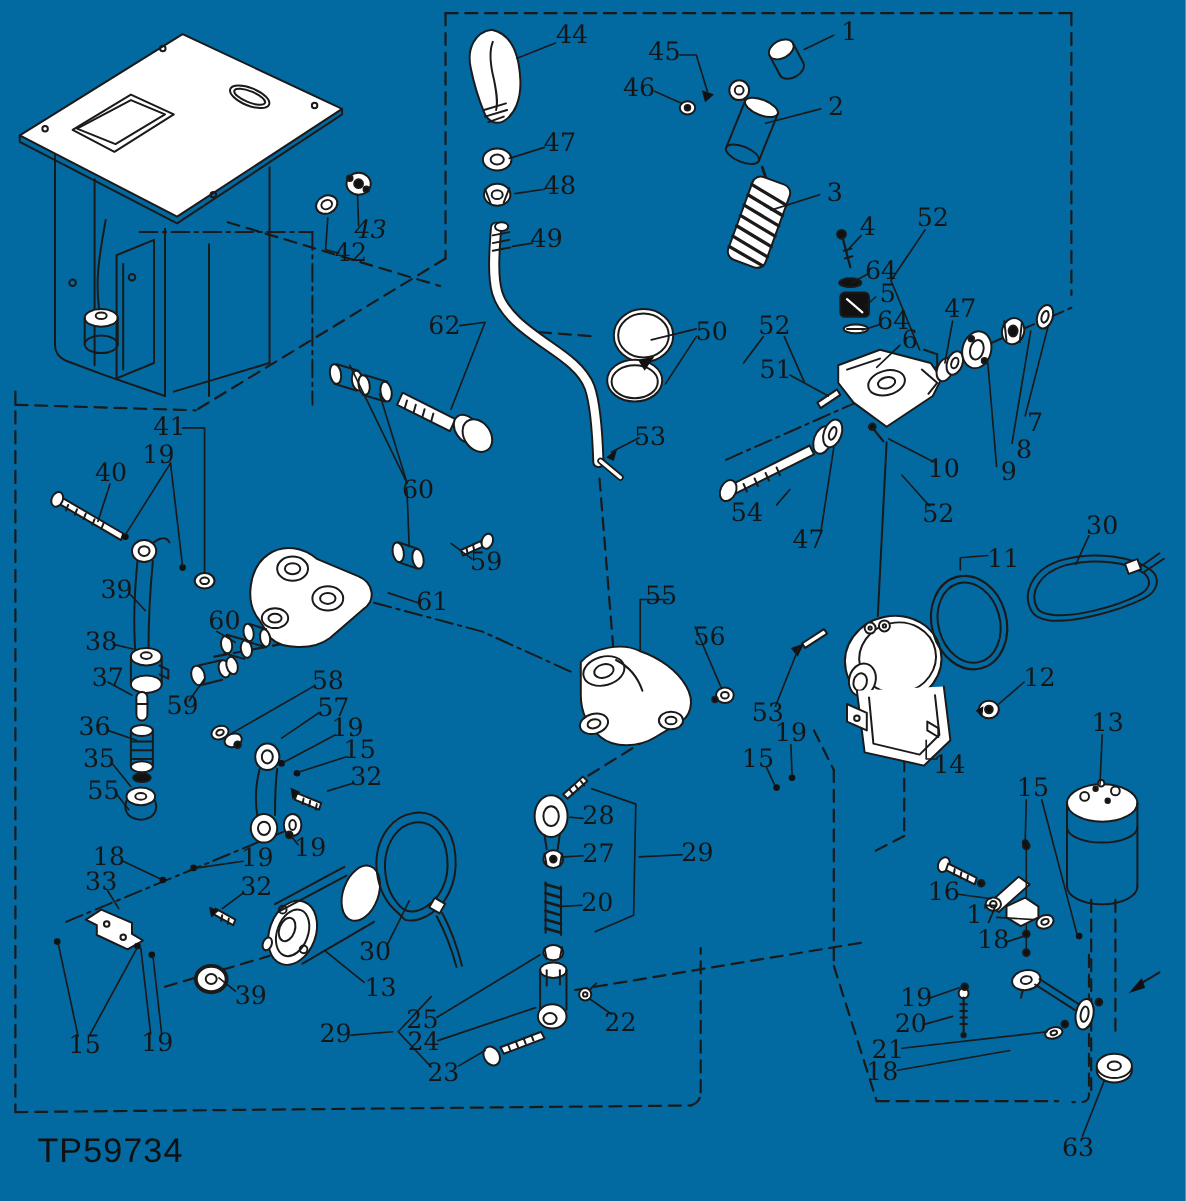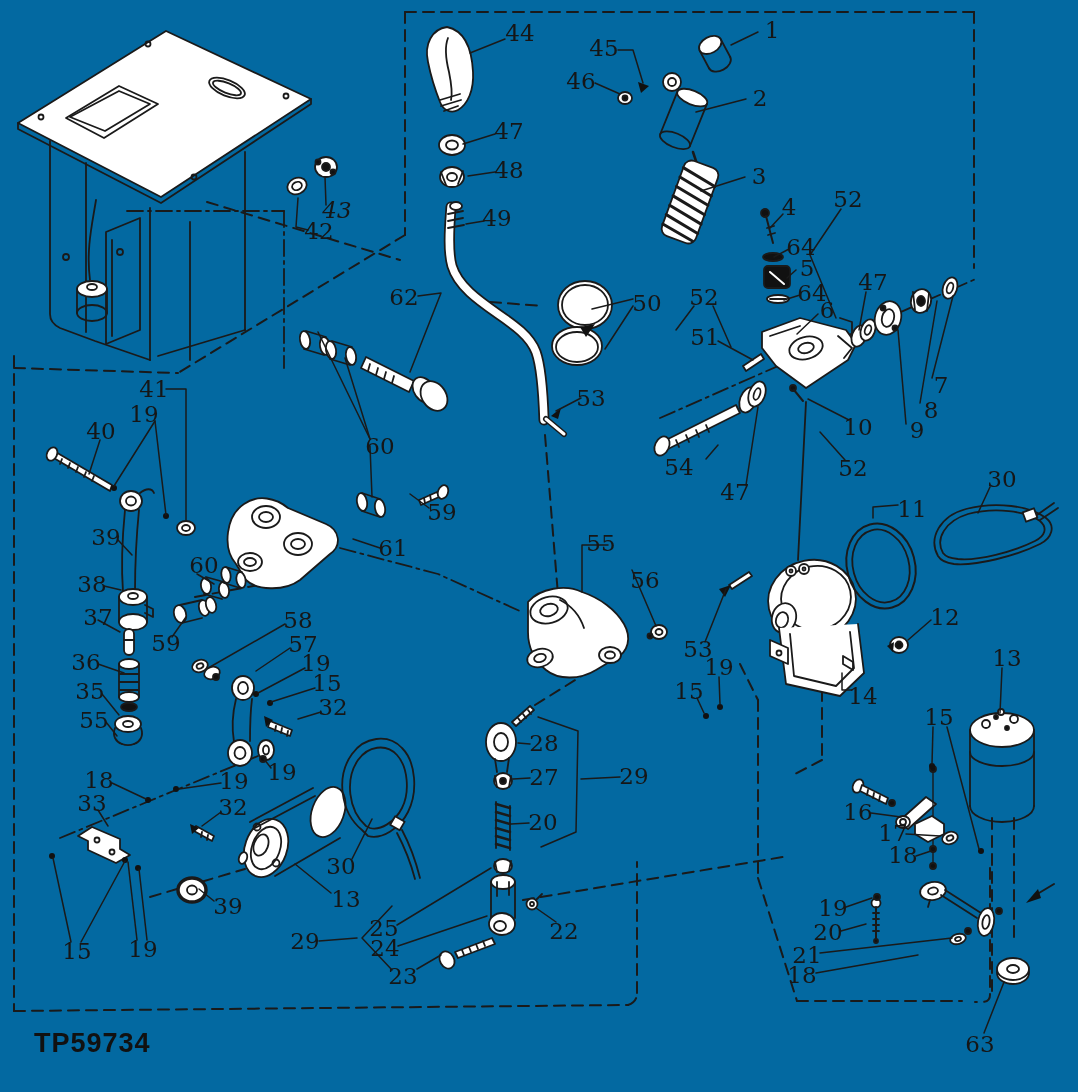--- a/index.html
+++ b/index.html
@@ -3,22 +3,22 @@
 <meta charset="utf-8">
 <style>
   html,body{margin:0;padding:0;background:#e8e8e8;}
   .stage{position:relative;width:1078px;height:1092px;background:#0369a1;overflow:hidden;
          font-family:"DejaVu Serif", serif;}
   .stage svg{position:absolute;left:0;top:0;}
   .callout-layer{position:absolute;left:0;top:0;width:100%;height:100%;}
   .callout{position:absolute;transform:translate(-50%,-50%);
            font:23px/1 "DejaVu Serif", serif;color:#161616;white-space:nowrap;}
   .figure-id{position:absolute;left:34px;top:1028px;
-             font-family:"Liberation Sans", sans-serif;font-weight:bold;
-             font-size:27px;letter-spacing:1px;color:#111;}
+             font-family:"Liberation Sans", sans-serif;font-weight:normal;
+             font-size:31px;letter-spacing:1px;color:#111;}
 </style>
 </head>
 <body>
 
 <div class="stage">
 
 <svg width="1078" height="1092" viewBox="0 0 1078 1092">
 <g stroke="#1a1a1a" fill="none" stroke-width="1.8" stroke-linecap="round" stroke-linejoin="round">
 
   <g stroke-dasharray="11 7" stroke-width="2">

